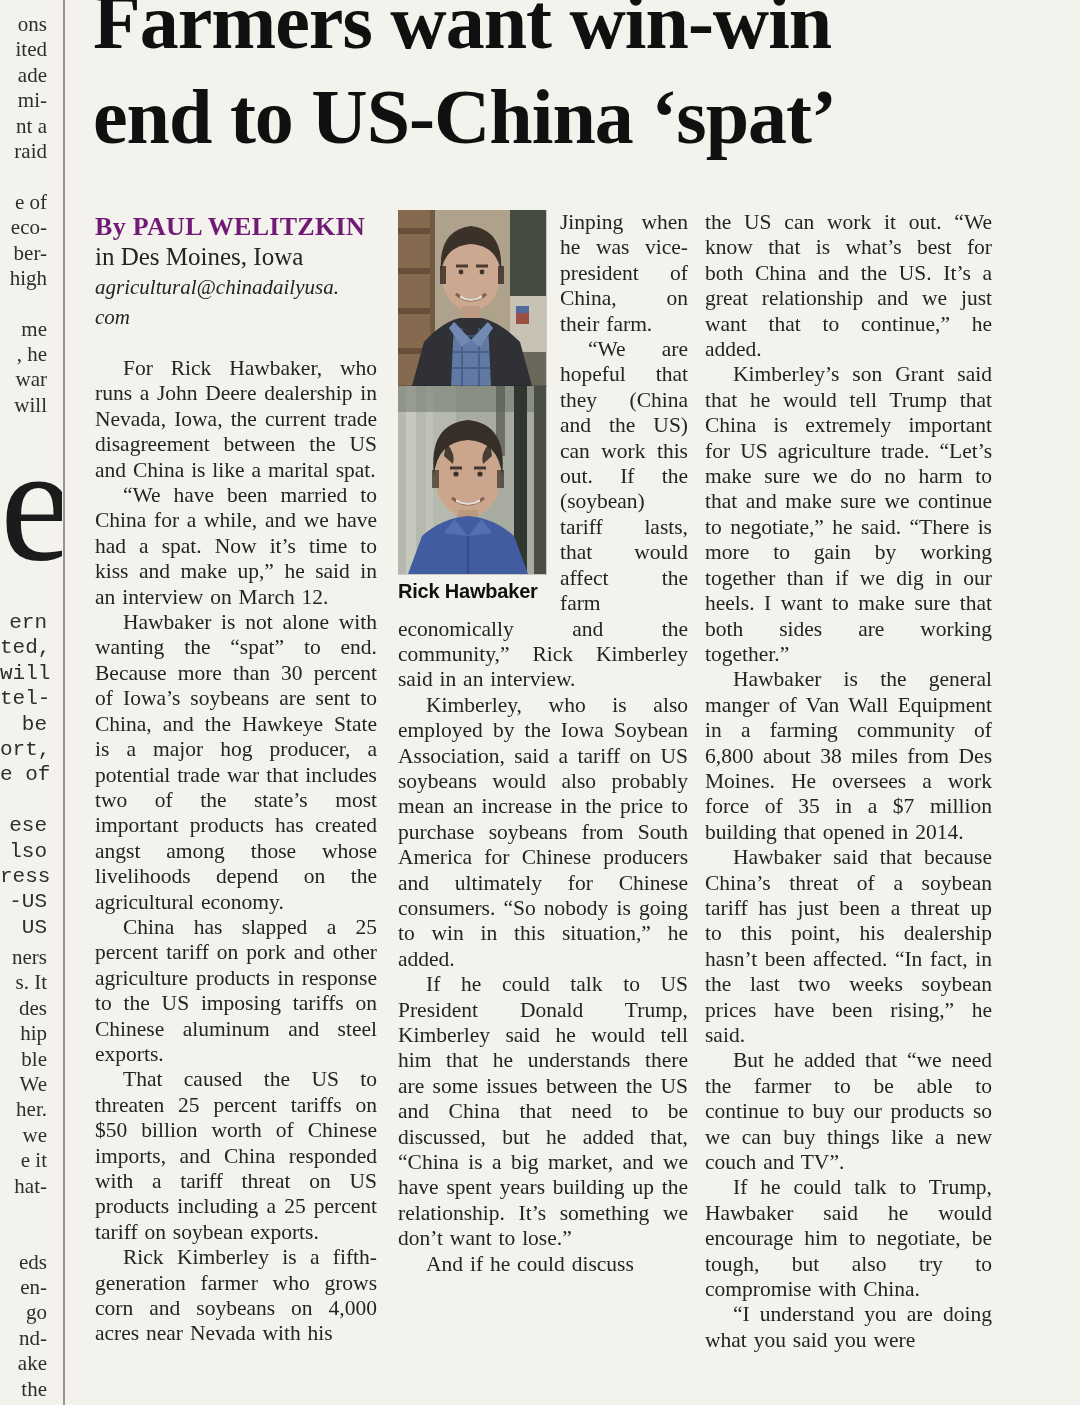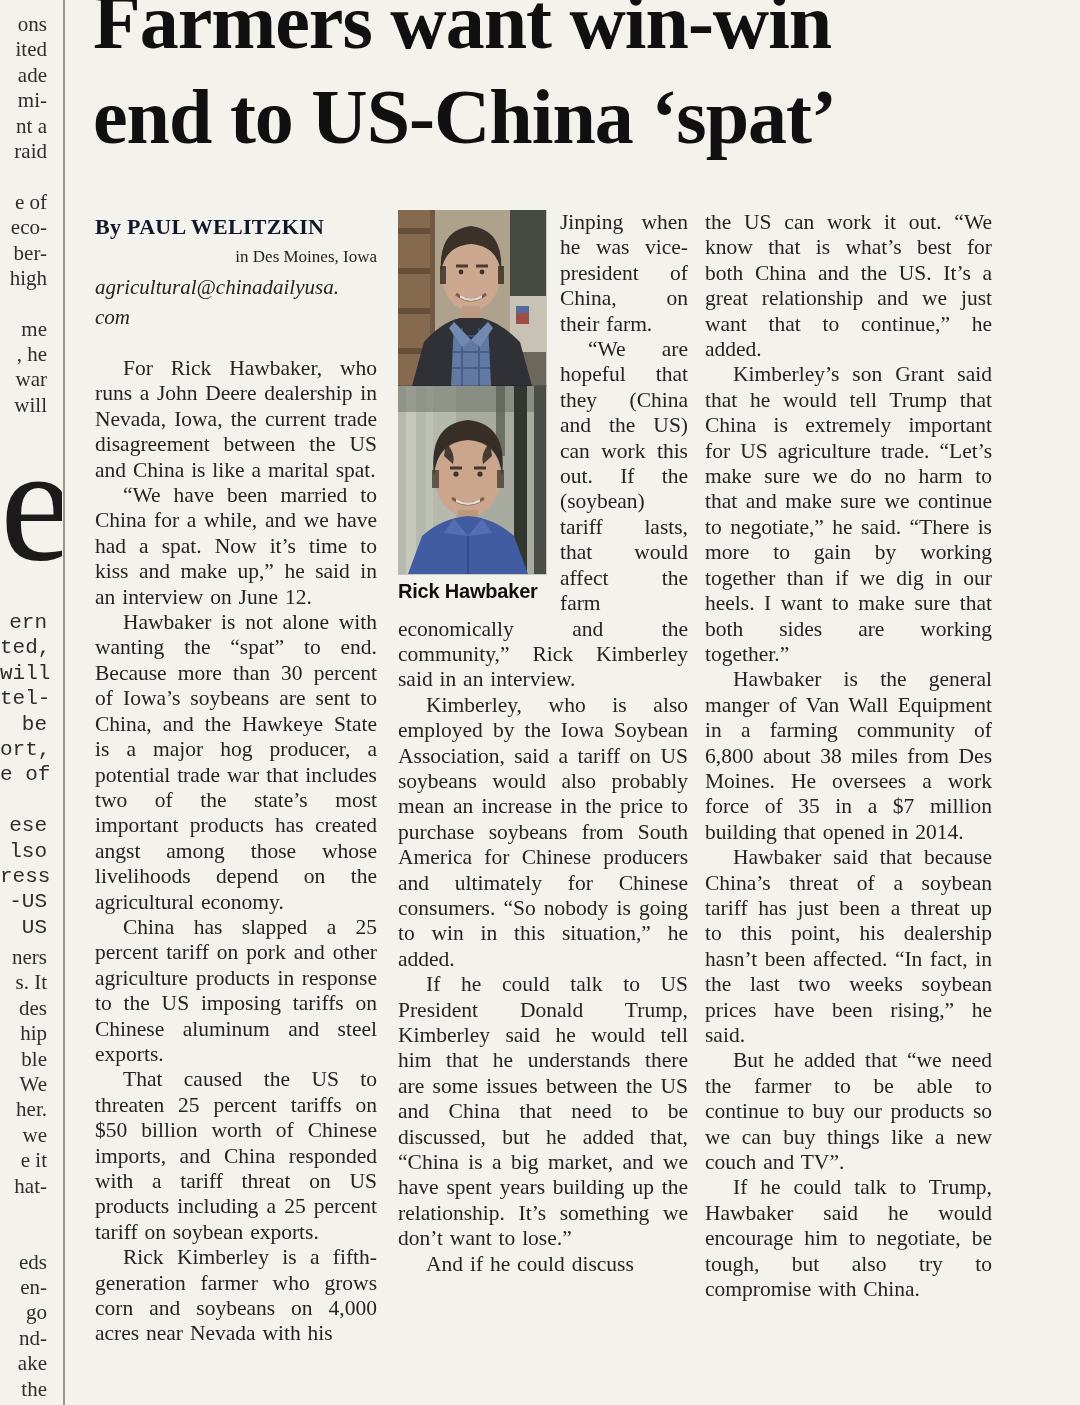--- a/index.html
+++ b/index.html
@@ -36,22 +36,22 @@
     background: #9a968e;
   }
   
   #headline {
     position: absolute; left: 93px; top: -26px; width: 910px;
     font-weight: 700; font-size: 78px; line-height: 95px;
     letter-spacing: -1px; color: #101010;
   }
   
   #byline { position: absolute; left: 95px; top: 212px; width: 282px; line-height: 30px; }
-  .byline-by    { font-size: 22px; font-weight: 700; letter-spacing: 0.3px; color: #0f172a; }
-  .byline-loc   { font-size: 17px; text-align: right; }
+  .byline-by    { font-size: 26px; font-weight: 700; letter-spacing: 0.3px; color: #701a75; }
+  .byline-loc   { font-size: 25px; }
   .byline-email { font-size: 21px; font-style: italic; }
   
   .col {
     position: absolute; top: 210px;
     font-size: 21.5px; line-height: 25.4px;
     text-align: justify; color: #242424;
     word-spacing: 1.5px;
     overflow: hidden;
   }
   #col1 { left: 95px;  top: 356px; width: 282px; height: 1060px; }
@@ -93,21 +93,21 @@
 
 <div id="byline">
   <div class="byline-by">By PAUL WELITZKIN</div>
   <div class="byline-loc">in Des Moines, Iowa</div>
   <div class="byline-email">agricultural@chinadailyusa.</div>
   <div class="byline-email">com</div>
 </div>
 
 <div id="col1" class="col para-list">
     <p>For Rick Hawbaker, who runs a John Deere dealership in Nevada, Iowa, the current trade disagreement between the US and China is like a marital spat.</p>
-    <p>“We have been married to China for a while, and we have had a spat. Now it’s time to kiss and make up,” he said in an interview on June 12.</p>
+    <p>“We have been married to China for a while, and we have had a spat. Now it’s time to kiss and make up,” he said in an interview on March 12.</p>
     <p>Hawbaker is not alone with wanting the “spat” to end. Because more than 30 percent of Iowa’s soybeans are sent to China, and the Hawkeye State is a major hog producer, a potential trade war that includes two of the state’s most important products has created angst among those whose livelihoods depend on the agricultural economy.</p>
     <p>China has slapped a 25 percent tariff on pork and other agriculture products in response to the US imposing tariffs on Chinese aluminum and steel exports.</p>
     <p>That caused the US to threaten 25 percent tariffs on $50 billion worth of Chinese imports, and China responded with a tariff threat on US products including a 25 percent tariff on soybean exports.</p>
     <p>Rick Kimberley is a fifth-generation farmer who grows corn and soybeans on 4,000 acres near Nevada with his</p>
   </div>
 
 <div id="col2" class="col">
   <div class="photo-float">
     <svg class="photo" viewBox="0 0 148 176" width="148" height="176" xmlns="http://www.w3.org/2000/svg">
       <rect width="148" height="176" fill="#b3a488"></rect>
@@ -183,13 +183,14 @@
     </div>
 </div>
 
 <div id="col3" class="col para-list no-first-indent">
     <p>the US can work it out. “We know that is what’s best for both China and the US. It’s a great relationship and we just want that to continue,” he added.</p>
     <p>Kimberley’s son Grant said that he would tell Trump that China is extremely important for US agriculture trade. “Let’s make sure we do no harm to that and make sure we continue to negotiate,” he said. “There is more to gain by working together than if we dig in our heels. I want to make sure that both sides are working together.”</p>
     <p>Hawbaker is the general manger of Van Wall Equipment in a farming community of 6,800 about 38 miles from Des Moines. He oversees a work force of 35 in a $7 million building that opened in 2014.</p>
     <p>Hawbaker said that because China’s threat of a soybean tariff has just been a threat up to this point, his dealership hasn’t been affected. “In fact, in the last two weeks soybean prices have been rising,” he said.</p>
     <p>But he added that “we need the farmer to be able to continue to buy our products so we can buy things like a new couch and TV”.</p>
     <p>If he could talk to Trump, Hawbaker said he would encourage him to negotiate, be tough, but also try to compromise with China.</p>
+    <p>“I understand you are doing what you said you were</p>
   </div>
 
 </body></html>

